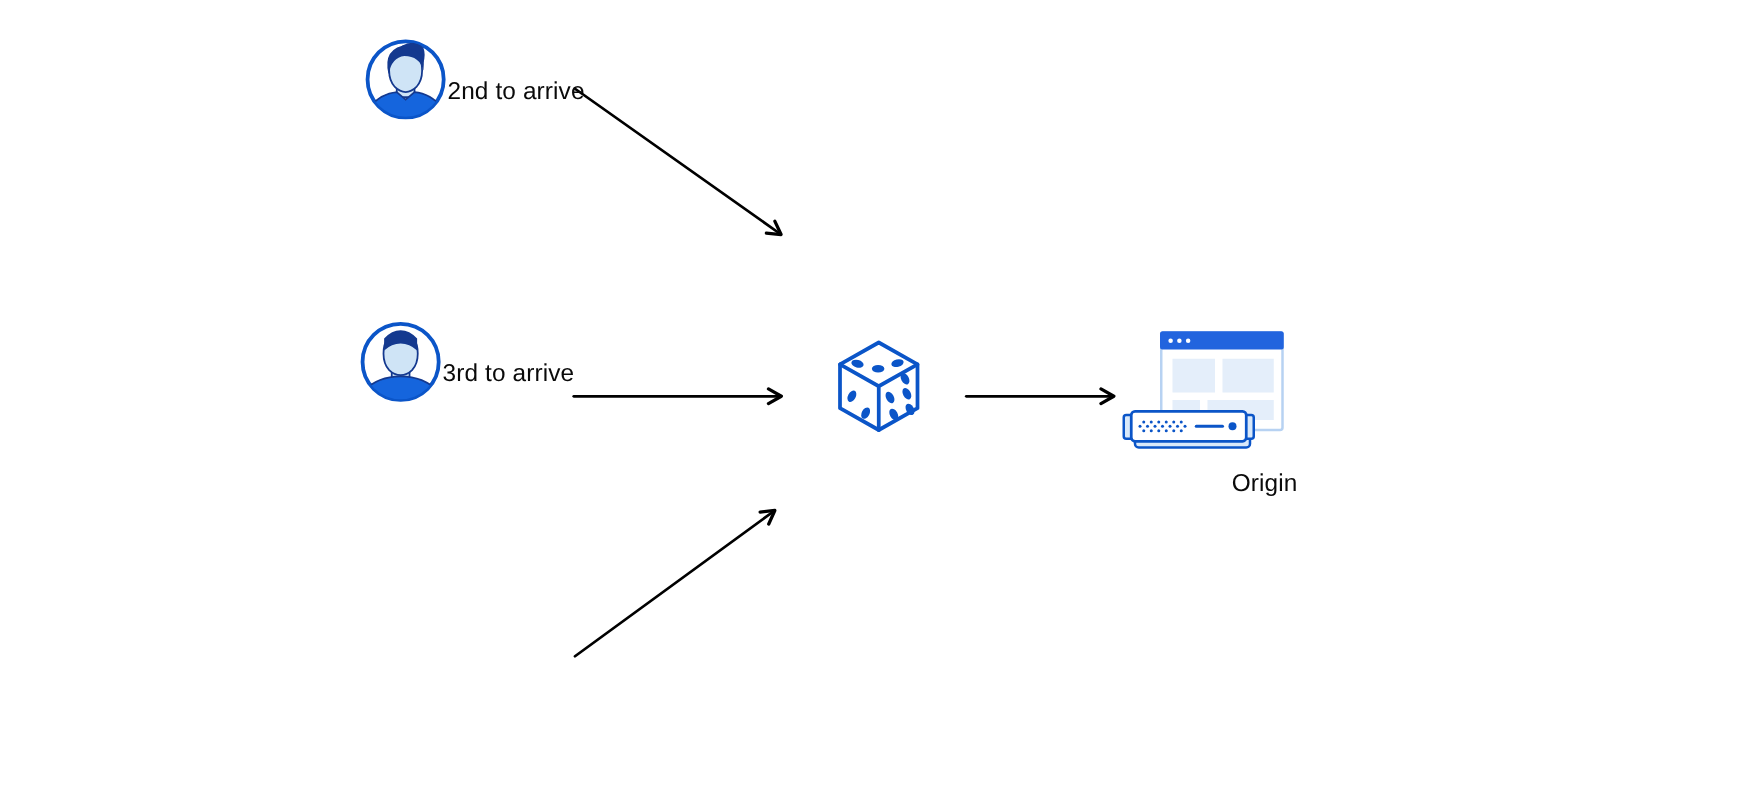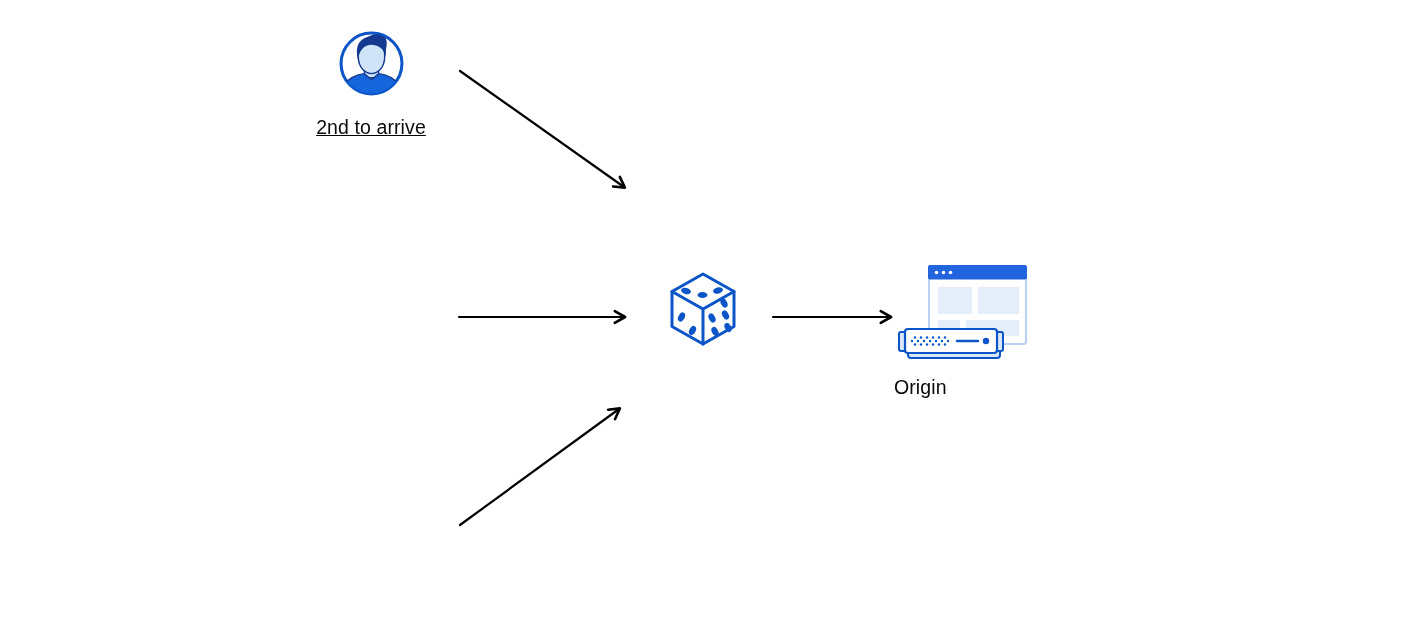--- a/index.html
+++ b/index.html
@@ -27,24 +27,22 @@
   }
   .arrowhead-path {
     stroke: var(--arrow, #000);
     fill: none;
     stroke-linecap: round;
     stroke-linejoin: round;
   }
   .node {
     position: absolute;
     display: flex;
-    flex-direction: column;
     align-items: center;
     width: 160px;
-    text-decoration: underline;
   }
   .node-label {
     margin-top: 20px;
     font-size: 19.5px;
     line-height: 1.1;
     color: var(--text, #0a0a0a);
     letter-spacing: 0.1px;
     white-space: nowrap;
   }
   .avatar-svg { display: block; width: 67px; height: 67px; }
@@ -102,20 +100,39 @@
           <path class="shirt" d="M1,66 V59 Q12,44 26,43 L33,49 L40,43 Q54,44 65,59 V66 Z"></path>
           <path class="face" d="M33,10 Q46,10 46,26 Q46,34 41.5,39 Q37.5,43 33,43 Q28.5,43 24.5,39 Q20,34 20,26 Q20,10 33,10 Z"></path>
           <path class="hair" d="M19.5,29 Q14.5,8 35,5.5 Q49.5,5 47,26 Q44,14.5 32,14.5 Q22,15.5 19.5,29 Z"></path>
           <path class="hair" d="M30,6.5 Q40,1 47,8 Q49,13 47,20 Q45,10 36,9 Z"></path>
         </g>
       </svg>
     </span>
     <div class="node-label">2nd to arrive</div>
   </div>
 
+  <div class="node" style="left:287px; top:256px;">
+    <span>
+      <svg class="avatar-svg" viewBox="0 0 66 66">
+        <defs>
+            <clipPath id="clipB">
+              <circle cx="33" cy="33" r="29.5"></circle>
+            </clipPath>
+          </defs>
+        <circle class="avatar-ring" cx="33" cy="33" r="30"></circle>
+        <g clip-path="url(#clipB)">
+          <path class="neck" d="M26,34 h14 v13 h-14 z"></path>
+          <path class="shirt" d="M1,66 V59 Q13,44.5 33,44.5 Q53,44.5 65,59 V66 Z"></path>
+          <path class="face" d="M33,11 Q46.5,11 46.5,26.5 Q46.5,34.5 42,39.5 Q38,43.5 33,43.5 Q28,43.5 24,39.5 Q19.5,34.5 19.5,26.5 Q19.5,11 33,11 Z"></path>
+          <path class="hair" d="M20,24 L20,14.5 Q26,8 33,8 Q40,8 46,14.5 L46,24 Q40,18.5 33,18.5 Q26,18.5 20,24 Z"></path>
+        </g>
+      </svg>
+    </span>
+    <div class="node-label">3rd to arrive</div>
+  </div>
 
 
   <div class="node" style="left:668px; top:270px; width:70px;">
     <span>
       <svg style="display:block; width:70px; height:78px;" viewBox="0 0 70 78">
         <path class="dice-outline" d="M35,4 L66,21.5 L66,56.5 L35,74 L4,56.5 L4,21.5 Z"></path>
         <path class="dice-edge" d="M4,21.5 L35,39 L66,21.5 M35,39 L35,74"></path>
 
         <ellipse class="pip" cx="18" cy="21" rx="5" ry="3" transform="rotate(14 18 21)"></ellipse>
         <ellipse class="pip" cx="34.5" cy="25" rx="5" ry="3"></ellipse>
@@ -173,16 +190,16 @@
               <circle class="srv-dot" cx="33" cy="82.5" r="1.2"></circle>
               <circle class="srv-dot" cx="39" cy="82.5" r="1.2"></circle>
               <circle class="srv-dot" cx="45" cy="82.5" r="1.2"></circle>
               <circle class="srv-dot" cx="51" cy="82.5" r="1.2"></circle>
           </g>
           <line class="srv-line" x1="63" y1="79" x2="84" y2="79"></line>
           <circle class="srv-dot" cx="92" cy="79" r="3.2"></circle>
         </g>
       </svg>
     </span>
-    <div class="node-label" style="text-align:left; width:144px; margin-top:13px;">Origin</div>
+    <div class="node-label" style="text-align:right; width:144px; margin-top:13px;">Origin</div>
   </div>
 
 </div>
 
 </body></html>

